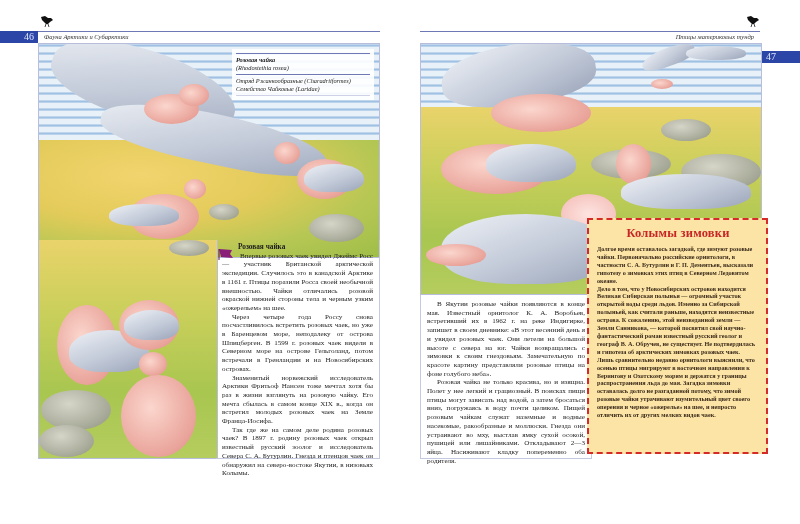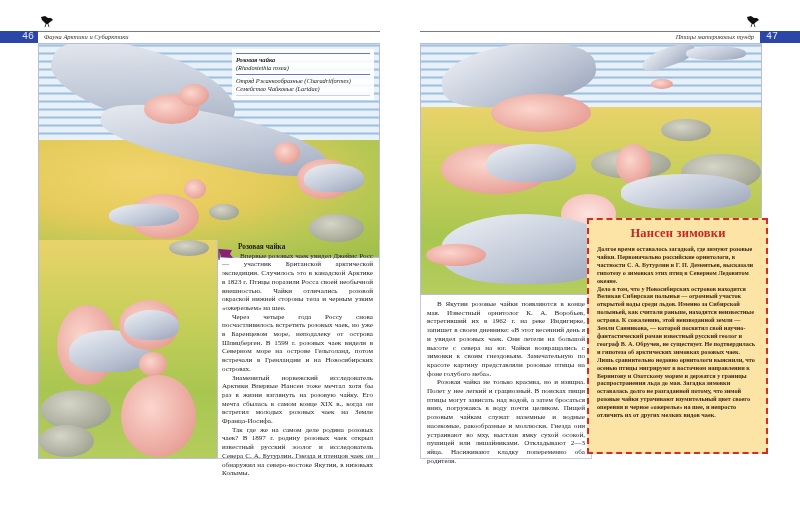--- a/index.html
+++ b/index.html
@@ -3,23 +3,23 @@
 <meta charset="utf-8">
 <style>
   * { box-sizing: border-box; margin: 0; padding: 0; }
   html, body { width: 800px; height: 524px; background: #ffffff; overflow: hidden; }
   body { position: relative; font-family: "Liberation Serif", "DejaVu Serif", serif; color: #222; }
 
   .page { position: absolute; top: 0; height: 524px; width: 400px; background: #fff; }
   .page-left { left: 0; }
   .page-right { left: 400px; }
   .page-num { position: absolute; top: 31px; height: 12px; background: #2c46a8; color: #dfe6ff;
-              font-size: 10px; line-height: 12px; font-family: Liberation Mono, monospace; }
+              font-size: 10px; line-height: 12px; font-family: Liberation Serif, serif; }
   .page-left .page-num { left: 0; width: 38px; text-align: right; padding-right: 4px; }
-  .page-right .page-num { right: 0; width: 40px; text-align: left; padding-left: 6px; }
+  .page-right .page-num { right: 0; width: 40px; text-align: left; padding-left: 6px; margin-top: 20px; }
   .running-head { position: absolute; top: 31px; height: 12px; font-size: 6.5px; font-style: italic; line-height: 12px; color: #333; }
   .page-left .running-head { left: 44px; }
   .page-right .running-head { right: 46px; }
   .rule { position: absolute; top: 31px; height: 1px; background: #6e78b5; }
   .page-left .rule { left: 38px; right: 20px; }
   .page-right .rule { left: 20px; right: 40px; }
 
   .bird-logo { position: absolute; top: 15px; width: 14px; height: 13px; }
   .page-left .bird-logo { left: 40px; }
   .page-right .bird-logo { right: 40px; }
@@ -122,23 +122,23 @@
   </div>
 
   <div class="col col-left">
     <svg class="flag-icon" viewBox="0 0 16 12">
       <path d="M1 1 L14 2 L12 6 L15 10 L3 9 Z" fill="#8a1f7a"></path>
       <path d="M1 1 L1 12" stroke="#5a0f50" stroke-width="1"></path>
     </svg>
     <div style="padding-left:16px;">
       <span class="article-title">Розовая чайка</span>
     </div>
-    <p style="padding-left:0; text-indent:18px;">Впервые розовых чаек увидел Джеймс Росс — участник Британской арктической экспедиции. Случилось это в канадской Арктике в 1823 г. Птицы поразили Росса своей необычной внешностью. Чайки отличались розовой окраской нижней стороны тела и черным узким «ожерельем» на шее.</p>
+    <p style="padding-left:0; text-indent:18px;">Впервые розовых чаек увидел Джеймс Росс — участник Британской арктической экспедиции. Случилось это в канадской Арктике в 1161 г. Птицы поразили Росса своей необычной внешностью. Чайки отличались розовой окраской нижней стороны тела и черным узким «ожерельем» на шее.</p>
     <p>Через четыре года Россу снова посчастливилось встретить розовых чаек, но уже в Баренцевом море, неподалеку от острова Шпицберген. В 1599 г. розовых чаек видели в Северном море на острове Гельголанд, потом встречали в Гренландии и на Новосибирских островах.</p>
-    <p>Знаменитый норвежский исследователь Арктики Впервые Нансен тоже мечтал хотя бы раз в жизни взглянуть на розовую чайку. Его мечта сбылась в самом конце XIX в., когда он встретил молодых розовых чаек на Земле Франца-Иосифа.</p>
+    <p>Знаменитый норвежский исследователь Арктики Фритьоф Нансен тоже мечтал хотя бы раз в жизни взглянуть на розовую чайку. Его мечта сбылась в самом конце XIX в., когда он встретил молодых розовых чаек на Земле Франца-Иосифа.</p>
     <p>Так где же на самом деле родина розовых чаек? В 1897 г. родину розовых чаек открыл известный русский зоолог и исследователь Севера С. А. Бутурлин. Гнезда и птенцов чаек он обнаружил на северо-востоке Якутии, в низовьях Колымы.</p>
   </div>
 </div>
 
 <div class="page page-right">
   <svg class="bird-logo" viewBox="0 0 14 13">
     <path d="M1 2 L5 1 L8 3 L11 3 L13 5 L10 7 L8 9 L6 9 L4 7 L2 5 Z" fill="#111"></path>
     <path d="M6 9 L5 12 M8 9 L9 12" stroke="#111" stroke-width="0.8"></path>
   </svg>
   <div class="rule"></div>
@@ -169,20 +169,20 @@
     <div class="bird wing-grey" style="left:20px; top:170px; width:170px; height:70px;"></div>
     <div class="bird body-pink" style="left:5px; top:200px; width:60px; height:22px;"></div>
   </div>
 
   <div class="col col-right">
     <p>В Якутии розовые чайки появляются в конце мая. Известный орнитолог К. А. Воробьев, встретивший их в 1962 г. на реке Индигирке, запишет в своем дневнике: «В этот весенний день я и увидел розовых чаек. Они летели на большой высоте с севера на юг. Чайки возвращались с зимовки к своим гнездовьям. Замечательную по красоте картину представляли розовые птицы на фоне голубого неба».</p>
     <p>Розовая чайка не только красива, но и изящна. Полет у нее легкий и грациозный. В поисках пищи птицы могут зависать над водой, а затем бросаться вниз, погружаясь в воду почти целиком. Пищей розовым чайкам служат наземные и водные насекомые, ракообразные и моллюски. Гнезда они устраивают во мху, выстлав ямку сухой осокой, пушицей или лишайниками. Откладывают 2—3 яйца. Насиживают кладку попеременно оба родителя.</p>
   </div>
 
   <div class="sidebar">
-    <div class="sidebar-title">Нансен зимовки</div>
+    <div class="sidebar-title">Колымы зимовки</div>
     <div class="sidebar-body">
       <p>Долгое время оставалось загадкой, где зимуют розовые чайки. Первоначально российские орнитологи, в частности С. А. Бутурлин и Г. П. Дементьев, высказали гипотезу о зимовках этих птиц в Северном Ледовитом океане.</p>
       <p>Дело в том, что у Новосибирских островов находится Великая Сибирская полынья — огромный участок открытой воды среди льдов. Именно за Сибирской полыньей, как считали раньше, находятся неизвестные острова. К сожалению, этой неизведанной земли — Земли Санникова, — которой посвятил свой научно-фантастический роман известный русский геолог и географ В. А. Обручев, не существует. Не подтвердилась и гипотеза об арктических зимовках розовых чаек.</p>
       <p>Лишь сравнительно недавно орнитологи выяснили, что осенью птицы мигрируют в восточном направлении к Берингову и Охотскому морям и держатся у границы распространения льда до мая. Загадка зимовки оставалась долго не разгаданной потому, что зимой розовые чайки утрачивают изумительный цвет своего оперения и черное «ожерелье» на шее, и непросто отличить их от других мелких видов чаек.</p>
     </div>
   </div>
 </div>
 
 </body></html>

